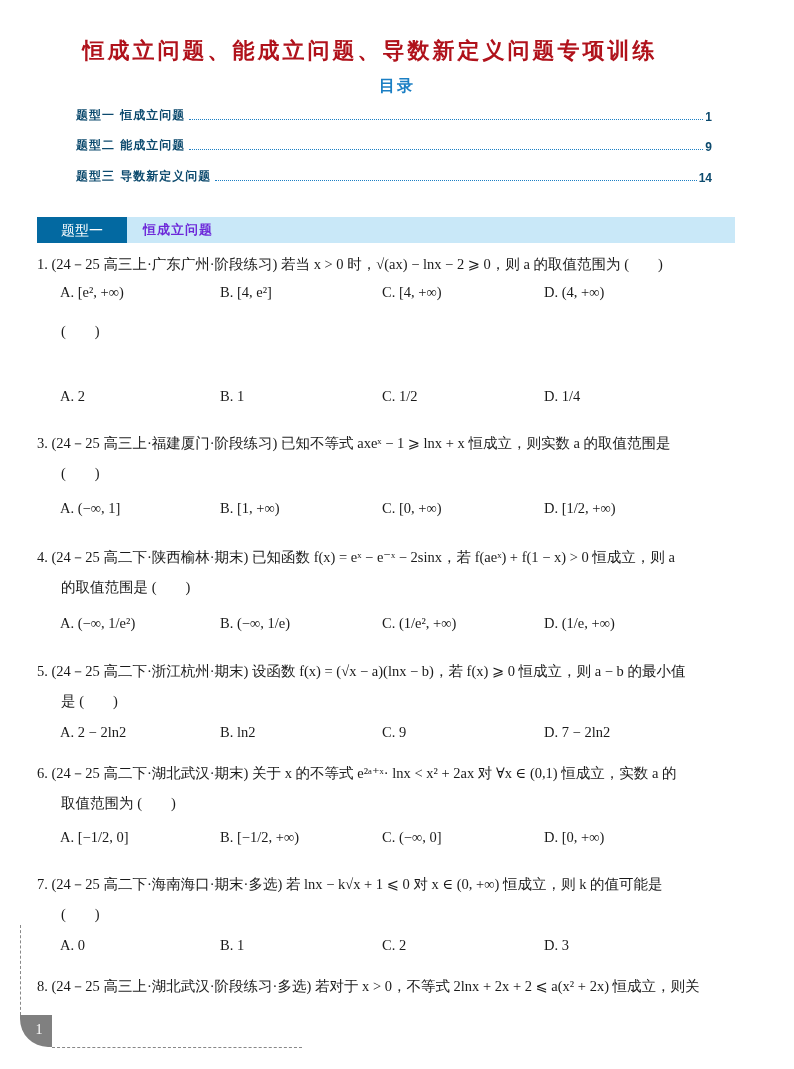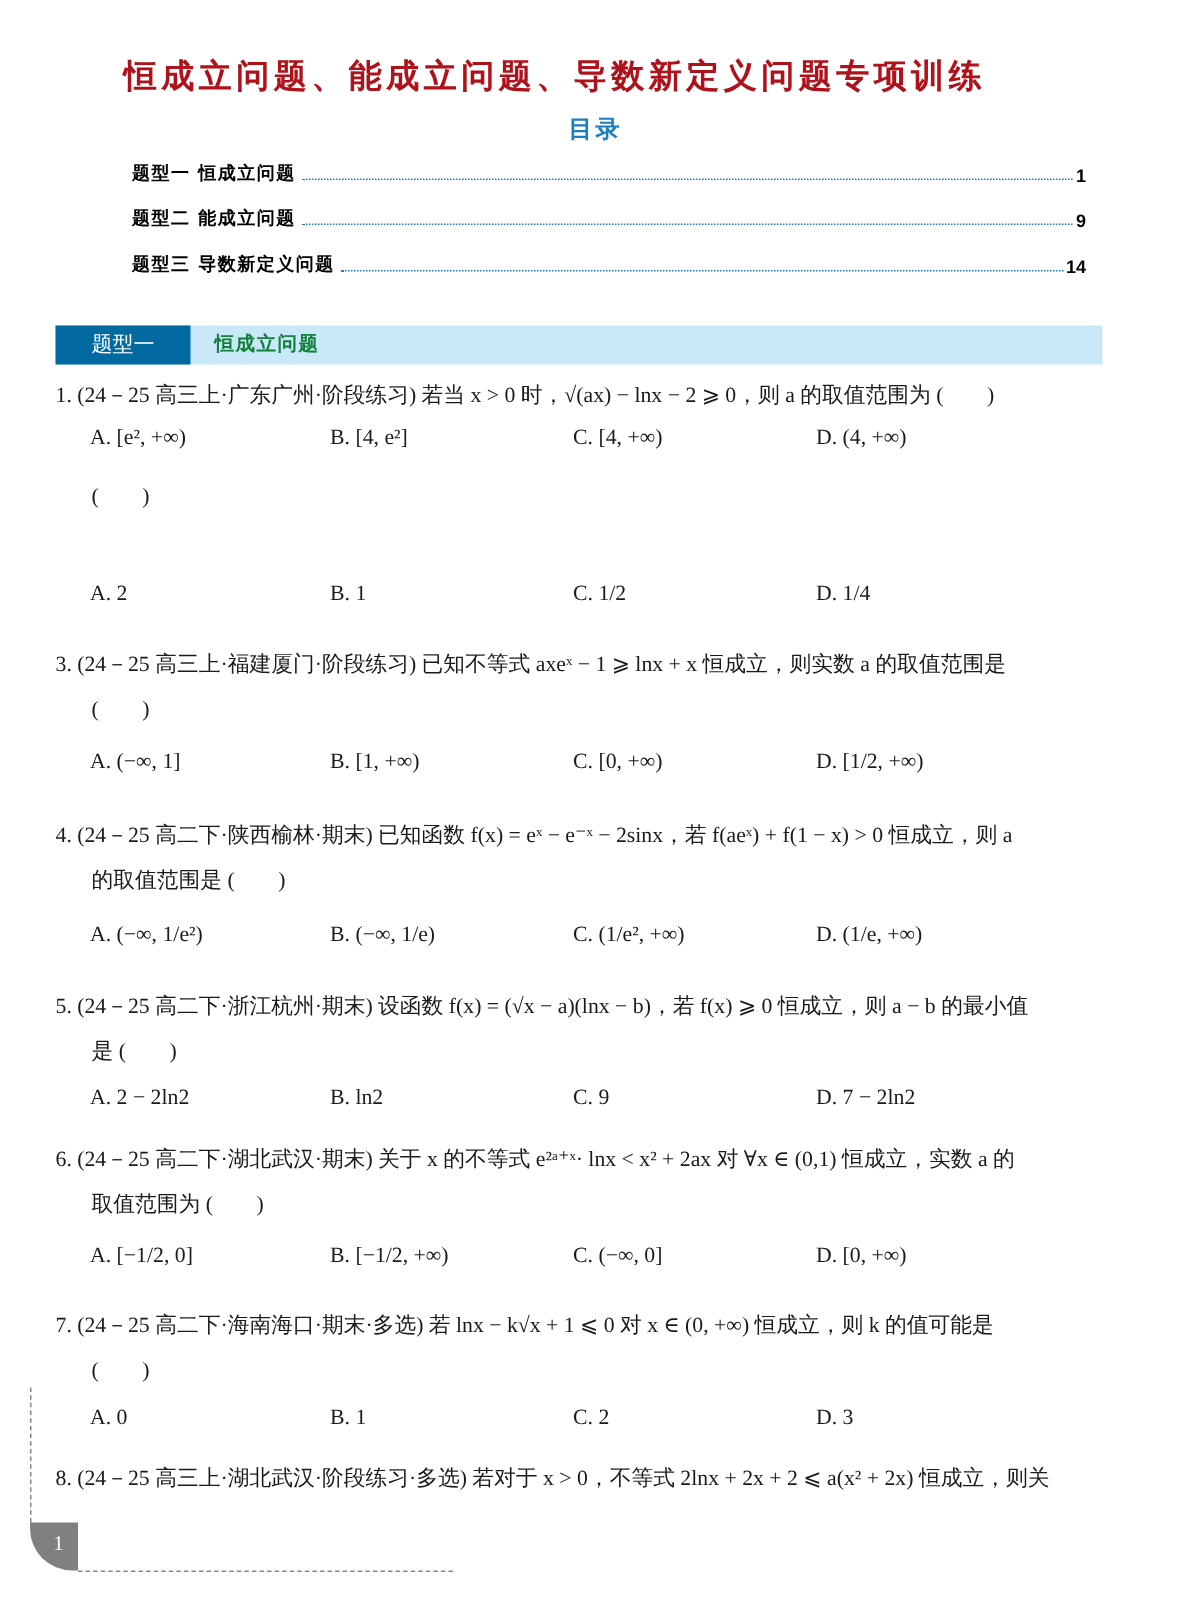--- a/index.html
+++ b/index.html
@@ -6,30 +6,30 @@
   body { width:794px; height:1069px; position:relative; overflow:hidden;
          font-family:"Liberation Serif","DejaVu Serif",serif; color:#1a1a1a; }
   .title { position:absolute; top:36px; left:0; width:740px; text-align:center;
            font-family:"DejaVu Serif",serif; font-weight:bold; font-size:22px;
            letter-spacing:3px; color:#b0121b; }
   .toc-heading { position:absolute; top:76px; left:0; width:794px; text-align:center;
                  font-family:"DejaVu Sans",sans-serif; font-weight:bold; font-size:16px;
                  color:#1b7fc4; letter-spacing:2px; }
   .toc { position:absolute; left:76px; width:636px; }
   .toc-row { position:absolute; left:0; width:636px; height:18px; display:flex; align-items:flex-end;
-             font-family:"DejaVu Sans",sans-serif; font-size:12px; color:#000000; font-weight:bold;margin-left:12px; }
+             font-family:"DejaVu Sans",sans-serif; font-size:12px; color:#0c4a6e; font-weight:bold; }
   .toc-row .lbl { white-space:nowrap; letter-spacing:1px; }
   .toc-row .dots { flex:1; border-bottom:1.5px dotted #1b7fc4; margin:0 2px 4px 4px; height:1px; }
   .toc-row .pg { white-space:nowrap; font-family:"Liberation Sans",sans-serif; }
   .sec-bar { position:absolute; top:217px; left:37px; width:698px; height:26px; background:#c9e8f8; }
   .sec-tag { position:absolute; left:0; top:0; width:90px; height:26px; background:#0369a1;
              color:#ffffff; font-family:"DejaVu Sans",sans-serif; font-size:14px; line-height:26px;
              text-align:center; }
   .sec-name { position:absolute; left:106px; top:0; height:26px; line-height:26px;
-              font-family:Liberation Mono, monospace; font-size:13px; color:#15803d; font-weight:bold; letter-spacing:1px; }
+              font-family:Liberation Sans, sans-serif; font-size:13px; color:#6d28d9; font-weight:bold; letter-spacing:1px; }
   .q { position:absolute; left:37px; width:700px; font-size:14.5px; line-height:30px; }
   .q .stem { white-space:nowrap; }
   .q .stem2 { padding-left:24px; }
   .opts { position:absolute; left:60px; width:680px; height:30px; font-size:14.5px; }
   .opt { position:absolute; top:0; height:30px; display:flex; align-items:center; white-space:nowrap; }
   .opt:nth-child(1){ left:0; } .opt:nth-child(2){ left:160px; } .opt:nth-child(3){ left:322px; } .opt:nth-child(4){ left:484px; }
   .page-frame-left { position:absolute; left:20px; top:925px; height:90px; border-left:1.5px dashed #888; }
   .page-frame-bottom { position:absolute; left:52px; top:1047px; width:250px; border-top:1.5px dashed #888; }
   .page-num { position:absolute; left:20px; top:1015px; width:32px; height:32px; background:#808080;
               border-bottom-left-radius:28px; color:#ffffff; font-size:14px; line-height:30px; text-align:center;

